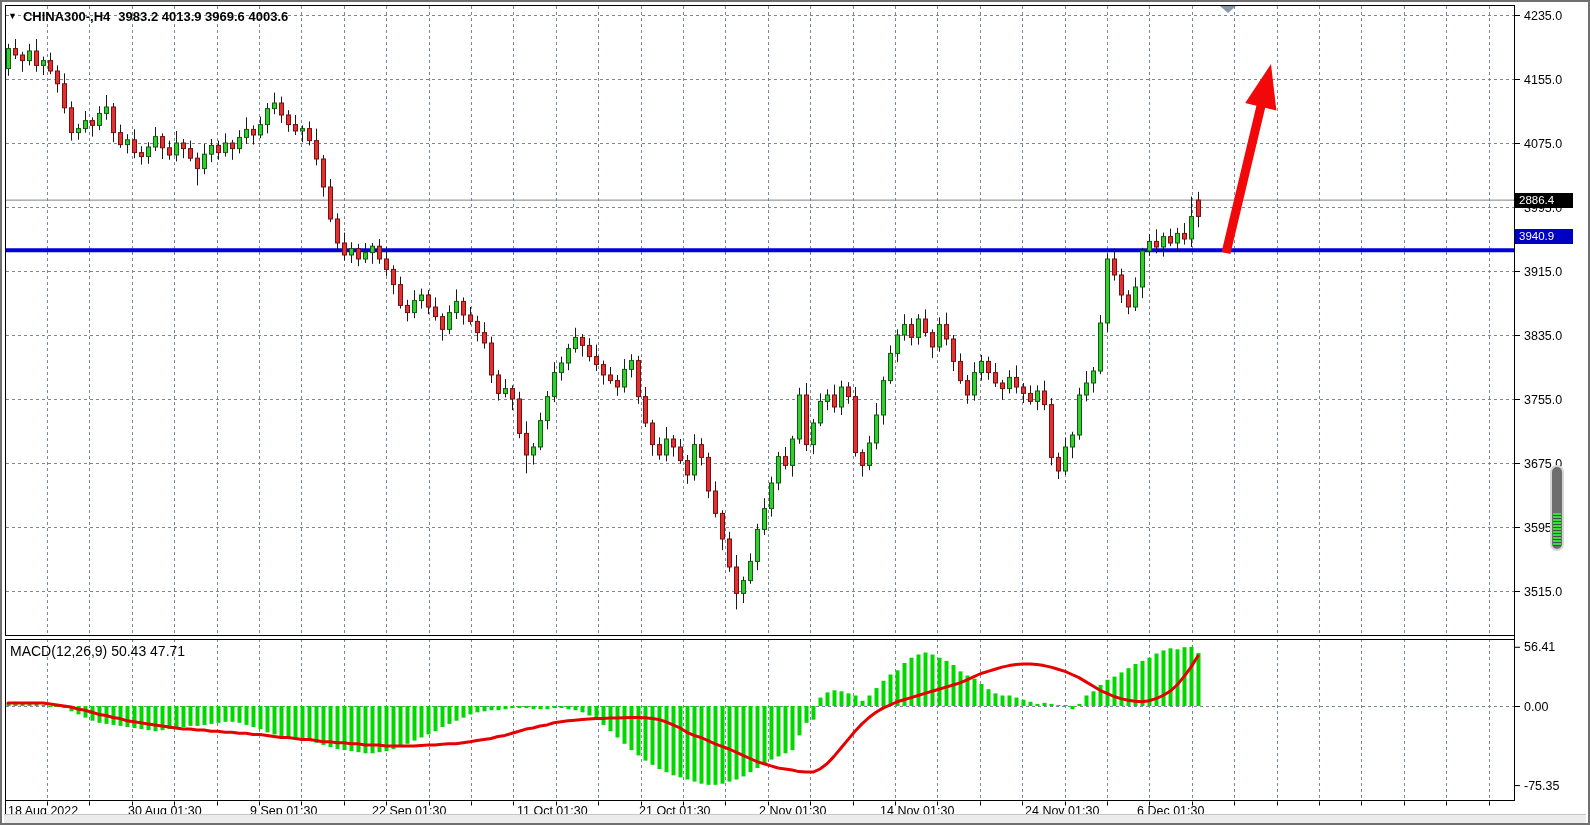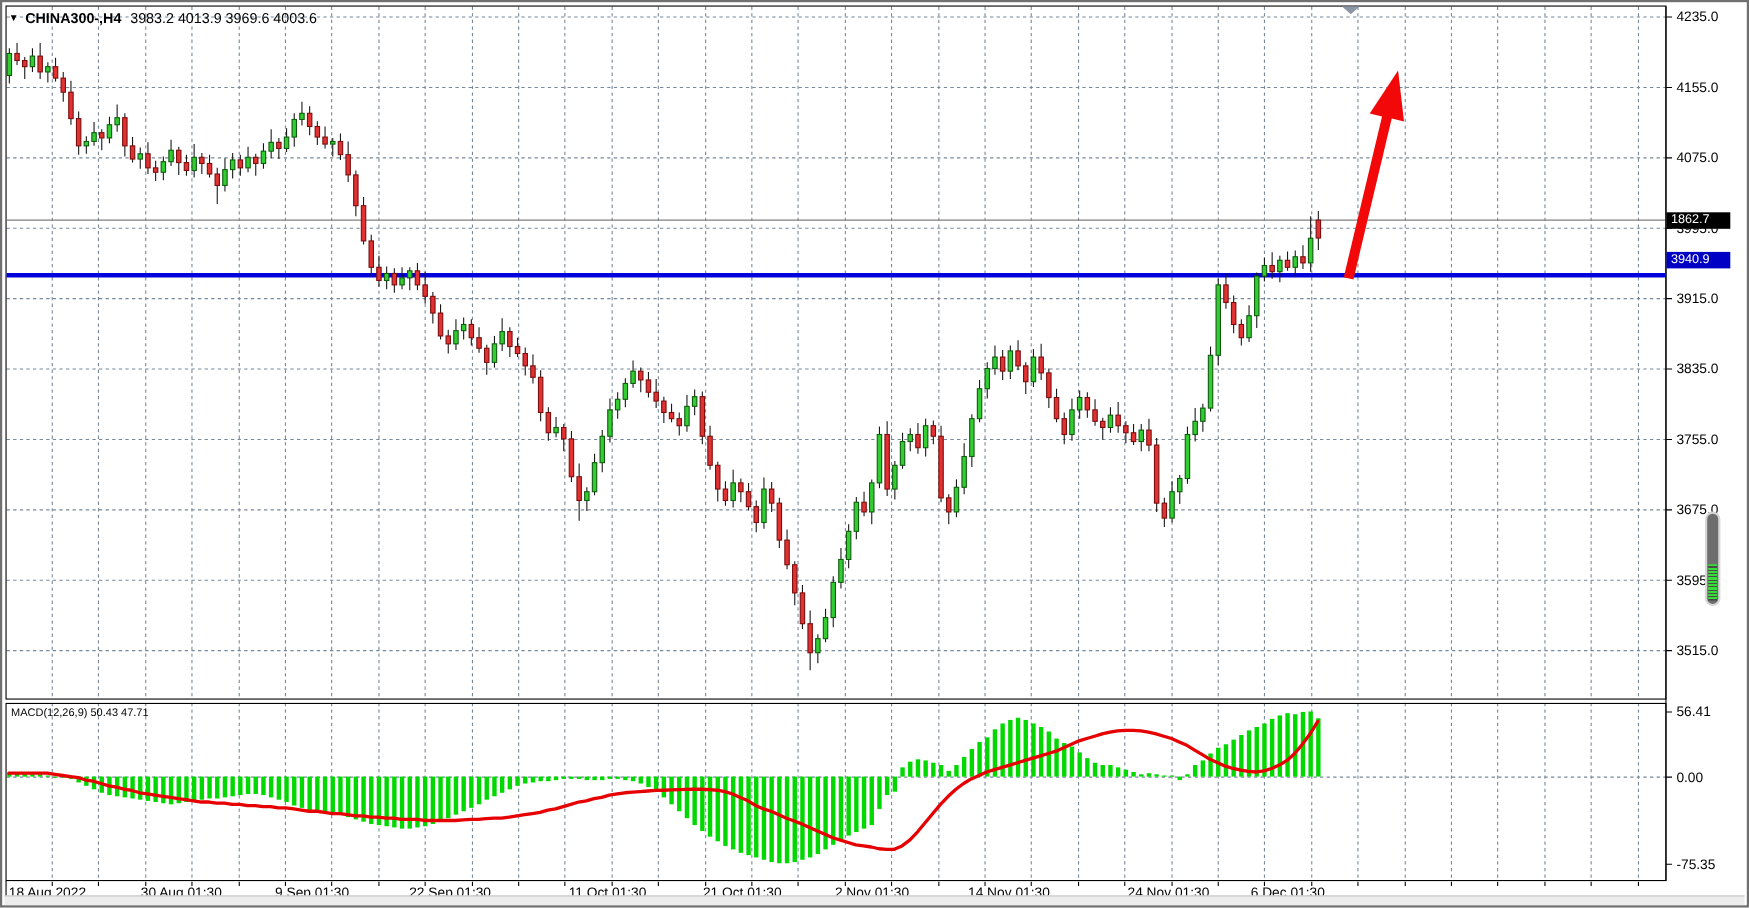--- a/index.html
+++ b/index.html
@@ -2,22 +2,22 @@
 <html><head>
 <meta charset="utf-8">
 <style>
   html,body{margin:0;padding:0;background:#9a9a9a;font-family:"Liberation Sans",sans-serif;}
   #win{position:relative;width:1590px;height:825px;background:#ffffff;overflow:hidden;
        border:2px solid #707070;box-sizing:border-box;}
   .abs{position:absolute;}
   #chart-svg{position:absolute;left:0;top:0;}
   #title-bar{left:6px;top:7px;height:16px;font-size:13px;font-weight:700;color:#000;white-space:nowrap;}
   #title-bar .tri{display:inline-block;font-size:9px;vertical-align:2px;margin-right:6px;}
-  #title-bar .ohlc{margin-left:8px;font-weight:400;}
-  #macd-label{left:8px;top:641px;font-size:10px;color:#000;white-space:nowrap;}
+  #title-bar .ohlc{margin-left:8px;font-weight:700;}
+  #macd-label{left:8px;top:641px;font-size:14px;color:#000;white-space:nowrap;}
   .price-tag{left:1513px;width:58px;height:15px;line-height:15px;padding-left:4px;
              font-size:11.5px;color:#fff;box-sizing:border-box;}
   #tag-last{background:#000000;}
   #tag-line{background:#0000c4;}
   #bottom-strip{left:2px;right:2px;bottom:0;height:8px;background:#ececec;border-top:1px solid #c6c6c6;}
   #scroll-thumb{left:1548px;top:463px;width:14px;height:86px;border-radius:7px;
                 background:#6e6e6e;border:2px solid #d6d6d6;box-sizing:border-box;overflow:hidden;}
   #scroll-thumb .stripes{position:absolute;left:1px;right:1px;bottom:3px;height:33px;
       background:repeating-linear-gradient(to bottom,#35df35 0,#35df35 2px,#4a4a4a 2px,#4a4a4a 3px);}
 </style>
@@ -708,21 +708,21 @@
 
   <div id="title-bar" class="abs">
     <span class="tri">▼</span><span>CHINA300-,H4</span><span class="ohlc">3983.2 4013.9 3969.6 4003.6</span>
   </div>
 
   <div id="macd-label" class="abs">
     <span>MACD(12,26,9)</span>
     <span>50.43 47.71</span>
   </div>
 
-  <div id="tag-last" class="abs price-tag" style="top: 190.62px;">1862.7</div>
+  <div id="tag-last" class="abs price-tag" style="top: 190.62px;">2886.4</div>
   <div id="tag-line" class="abs price-tag" style="top: 227px;">3940.9</div>
 
   <div id="scroll-thumb" class="abs">
     <div class="stripes"></div>
   </div>
 
   <div id="bottom-strip" class="abs"></div>
 </div>
 
 </body></html>

